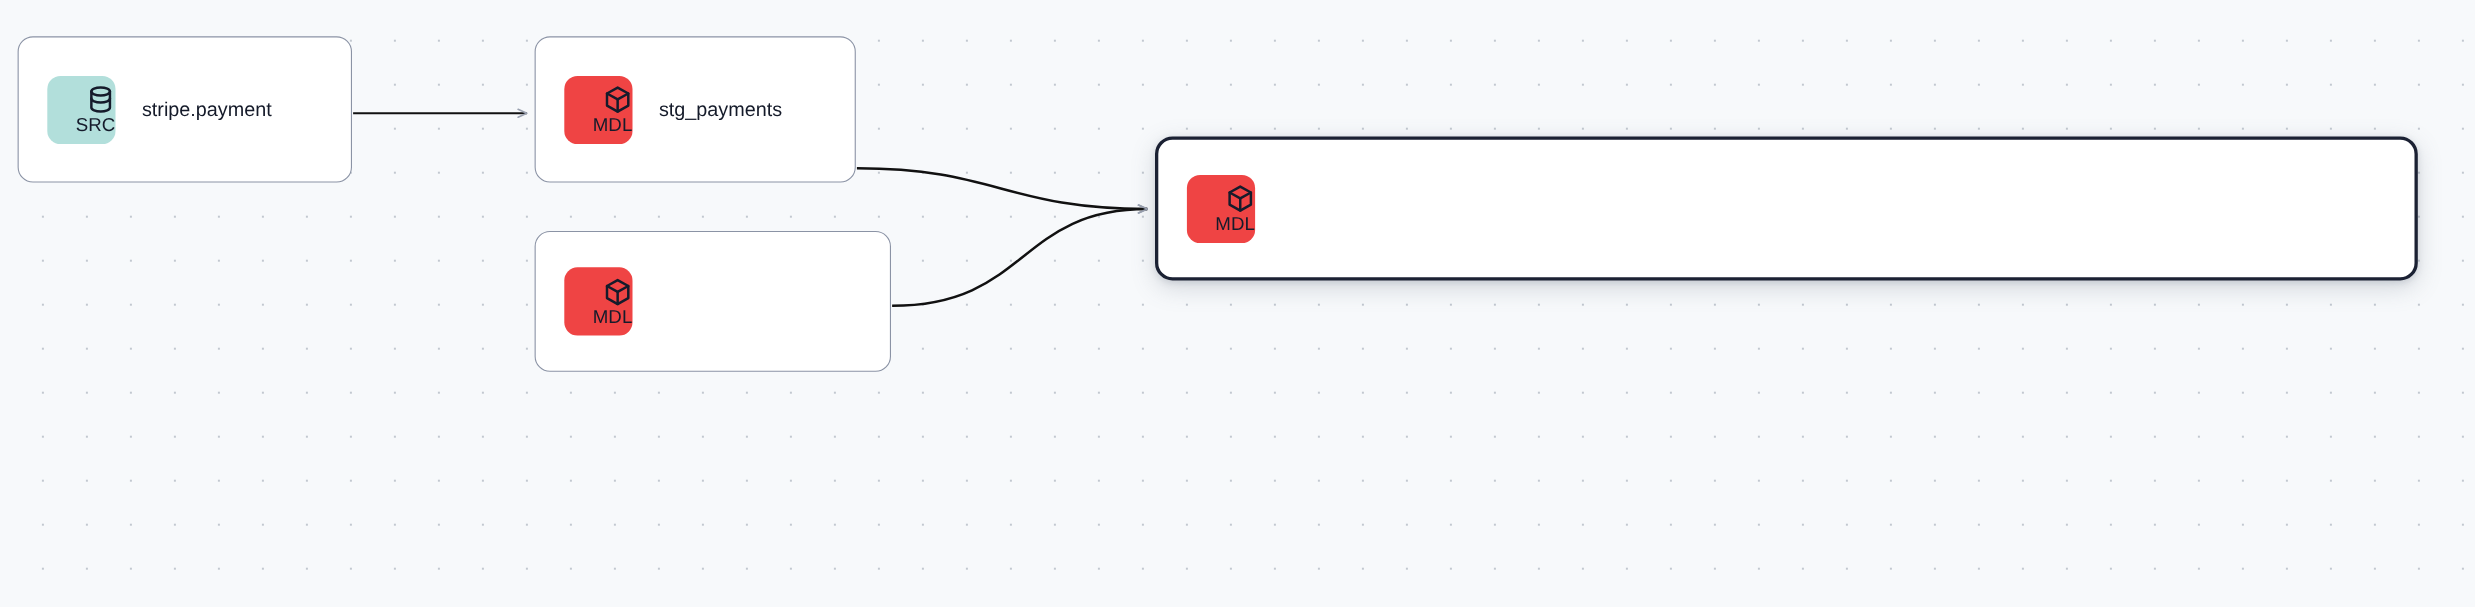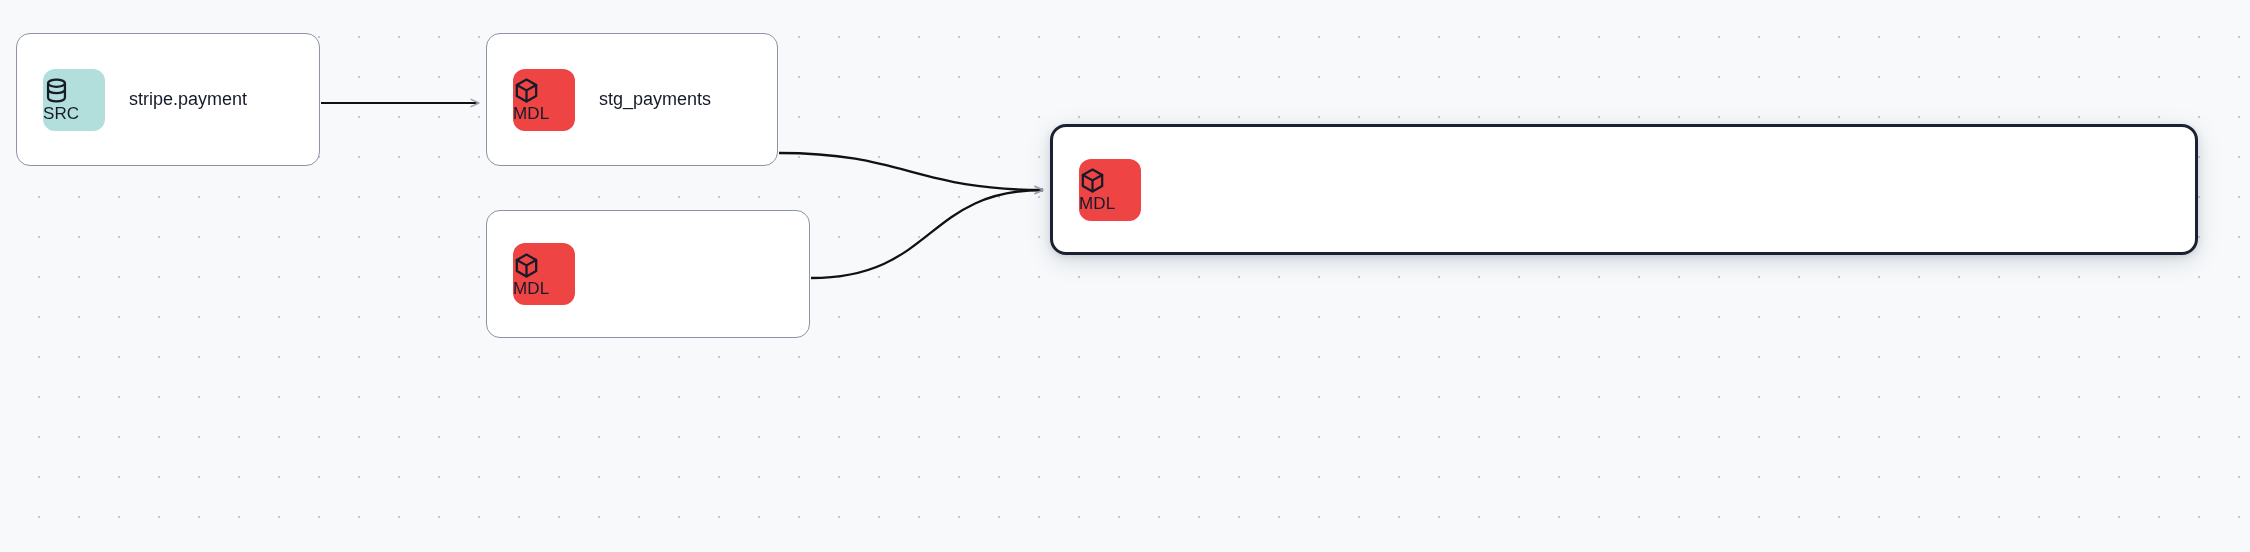--- a/index.html
+++ b/index.html
@@ -49,21 +49,21 @@
                 0 2px 6px rgba(90, 100, 120, 0.16);
   }
 
   .badge {
     flex: 0 0 auto;
     width: 62px;
     height: 62px;
     border-radius: 12px;
     display: flex;
     flex-direction: column;
-    align-items: flex-start;
+    align-items: flex-end;
     justify-content: center;
     gap: 0px;
   }
   .badge.src  { background: #b2dfdb; }
   .badge.mdl  { background: #ef4444; }
 
   .badge svg {
     display: block;
     width: 27px;
     height: 27px;

